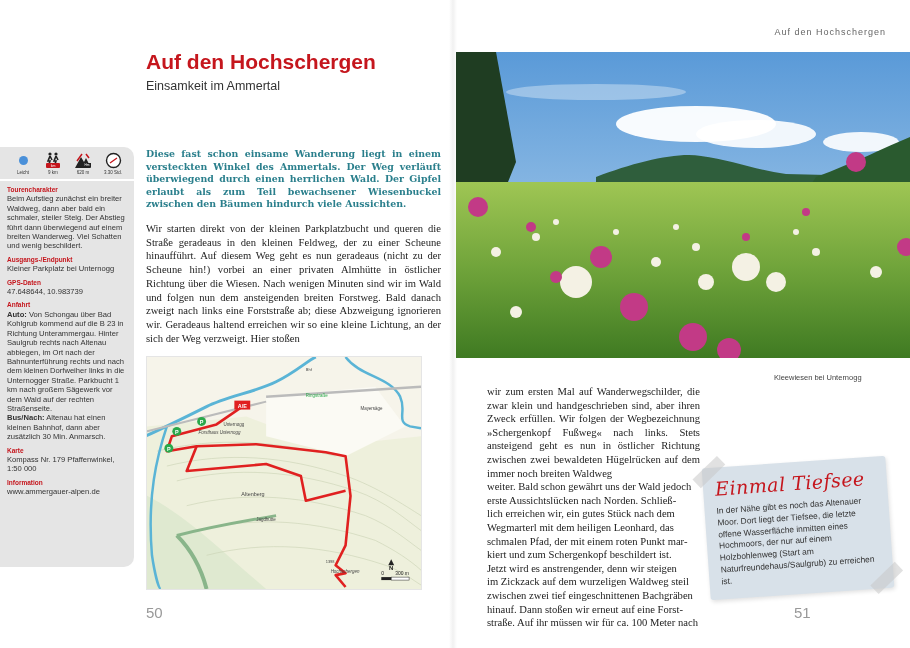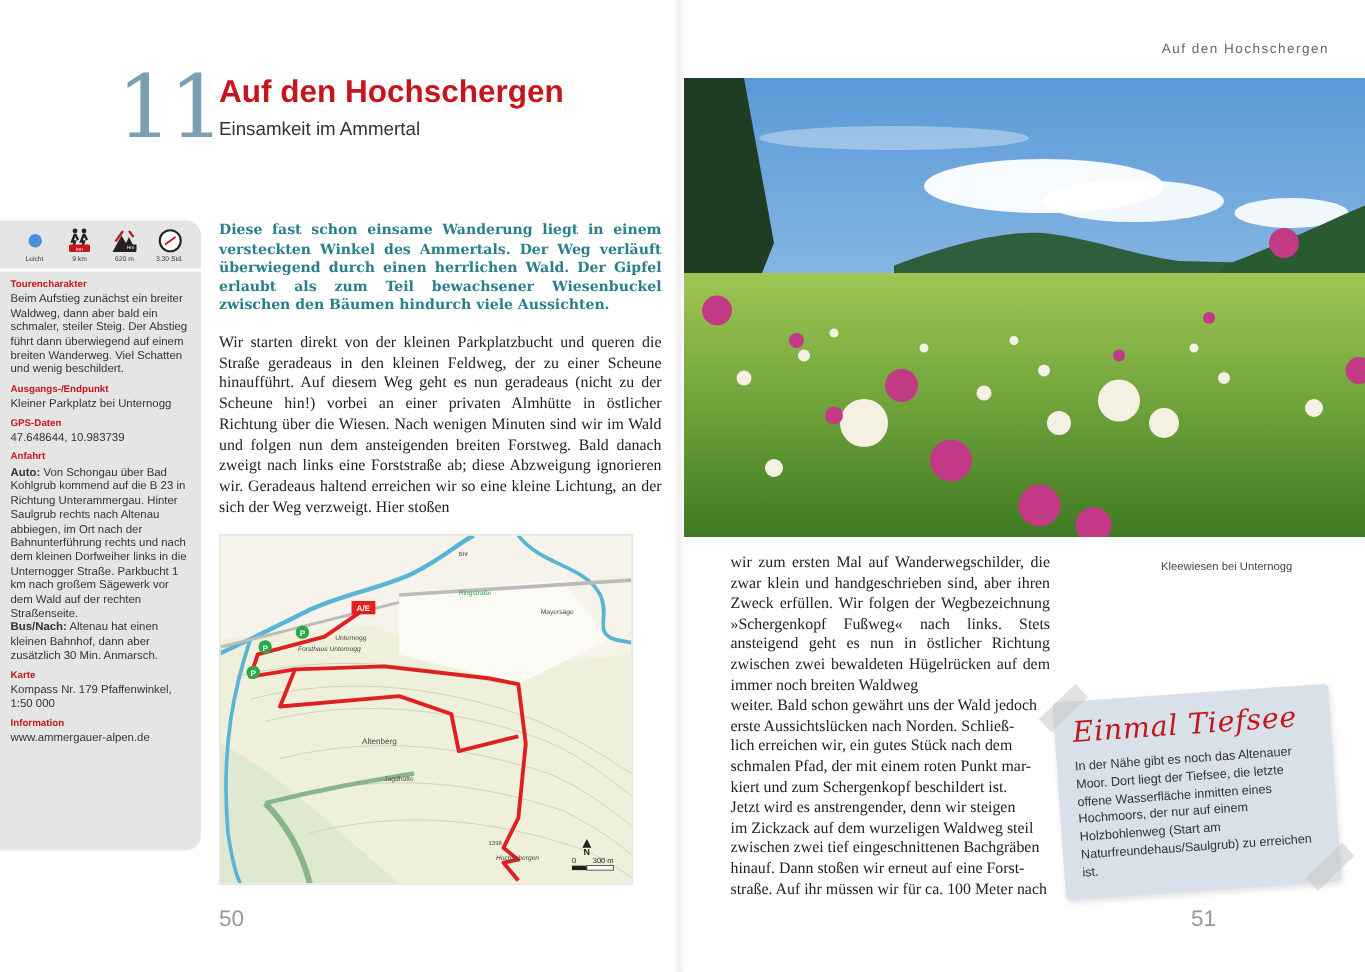--- a/index.html
+++ b/index.html
@@ -38,21 +38,21 @@
   .map { position: absolute; left: 146px; top: 356px; width: 276px; height: 234px; background: #f2efe3; overflow: hidden; border: 1px solid #e5e5e5; }
   .map svg { width: 100%; height: 100%; display: block; }
 
   
   .photo { position: absolute; left: 456px; top: 52px; width: 454px; height: 306px; overflow: hidden; }
   .photo svg { width: 100%; height: 100%; display: block; }
   .caption { position: absolute; left: 774px; top: 373px; font-size: 7.5px; color: #444; }
 
   
   .body-right { position: absolute; left: 487px; top: 369px; width: 213px; font-family: "Liberation Serif", serif; font-size: 10.6px; line-height: 13.6px; color: #222; }
-  .body-right p { text-align: justify; }
+  .body-right p { text-align: justify; margin-top: 16px; }
   .body-right .line { display: block; white-space: nowrap; }
 
   
   .infobox { position: absolute; left: 706px; top: 462px; width: 184px; height: 132px; background: #d8e1e9; transform: rotate(-4deg); border-radius: 3px; box-shadow: 1px 2px 4px rgba(0,0,0,0.12); padding: 10px 12px; }
   .tape { position: absolute; width: 34px; height: 12px; background: rgba(200,200,200,0.55); }
   .tape.tl { left: -10px; top: -2px; transform: rotate(-40deg); }
   .tape.br { right: -10px; bottom: 4px; transform: rotate(-40deg); }
   .infobox .ititle { font-family: "DejaVu Serif", serif; font-style: italic; font-size: 19px; color: #c5161d; margin-bottom: 6px; letter-spacing: 0.5px; }
   .infobox .itext { font-size: 8.4px; line-height: 11.8px; color: #333; }
 
@@ -62,21 +62,20 @@
   .pn-right { left: 768px; margin-left: 26px; }
 </style>
 </head>
 <body>
 
 <div class="spread">
   <div class="gutter"></div>
 
   <div class="running-head">Auf den Hochschergen</div>
 
-  <div class="chapter-num">11</div>
   <div class="title">Auf den Hochschergen</div>
   <div class="subtitle">Einsamkeit im Ammertal</div>
 
   <div class="sidebar">
     <div class="stats">
       <div class="stat">
         <div class="ic">
             <span class="dot-blue"></span>
           </div>
         <div class="lbl">Leicht</div>
@@ -240,20 +239,21 @@
       </g>
     </svg>
   </div>
   <div class="caption">Kleewiesen bei Unternogg</div>
 
   <div class="body-right">
     <p>wir zum ersten Mal auf Wanderwegschilder, die zwar klein und handgeschrieben sind, aber ihren Zweck erfüllen. Wir folgen der Wegbezeichnung »Schergenkopf Fußweg« nach links. Stets ansteigend geht es nun in östlicher Richtung zwischen zwei bewaldeten Hügelrücken auf dem immer noch breiten Waldweg</p>
     <span class="line">weiter. Bald schon gewährt uns der Wald jedoch</span>
     <span class="line">erste Aussichtslücken nach Norden. Schließ-</span>
     <span class="line">lich erreichen wir, ein gutes Stück nach dem</span>
+    <span class="line">Wegmarterl mit dem heiligen Leonhard, das</span>
     <span class="line">schmalen Pfad, der mit einem roten Punkt mar-</span>
     <span class="line">kiert und zum Schergenkopf beschildert ist.</span>
     <span class="line">Jetzt wird es anstrengender, denn wir steigen</span>
     <span class="line">im Zickzack auf dem wurzeligen Waldweg steil</span>
     <span class="line">zwischen zwei tief eingeschnittenen Bachgräben</span>
     <span class="line">hinauf. Dann stoßen wir erneut auf eine Forst-</span>
     <span class="line">straße. Auf ihr müssen wir für ca. 100 Meter nach</span>
   </div>
 
   <div class="infobox">

